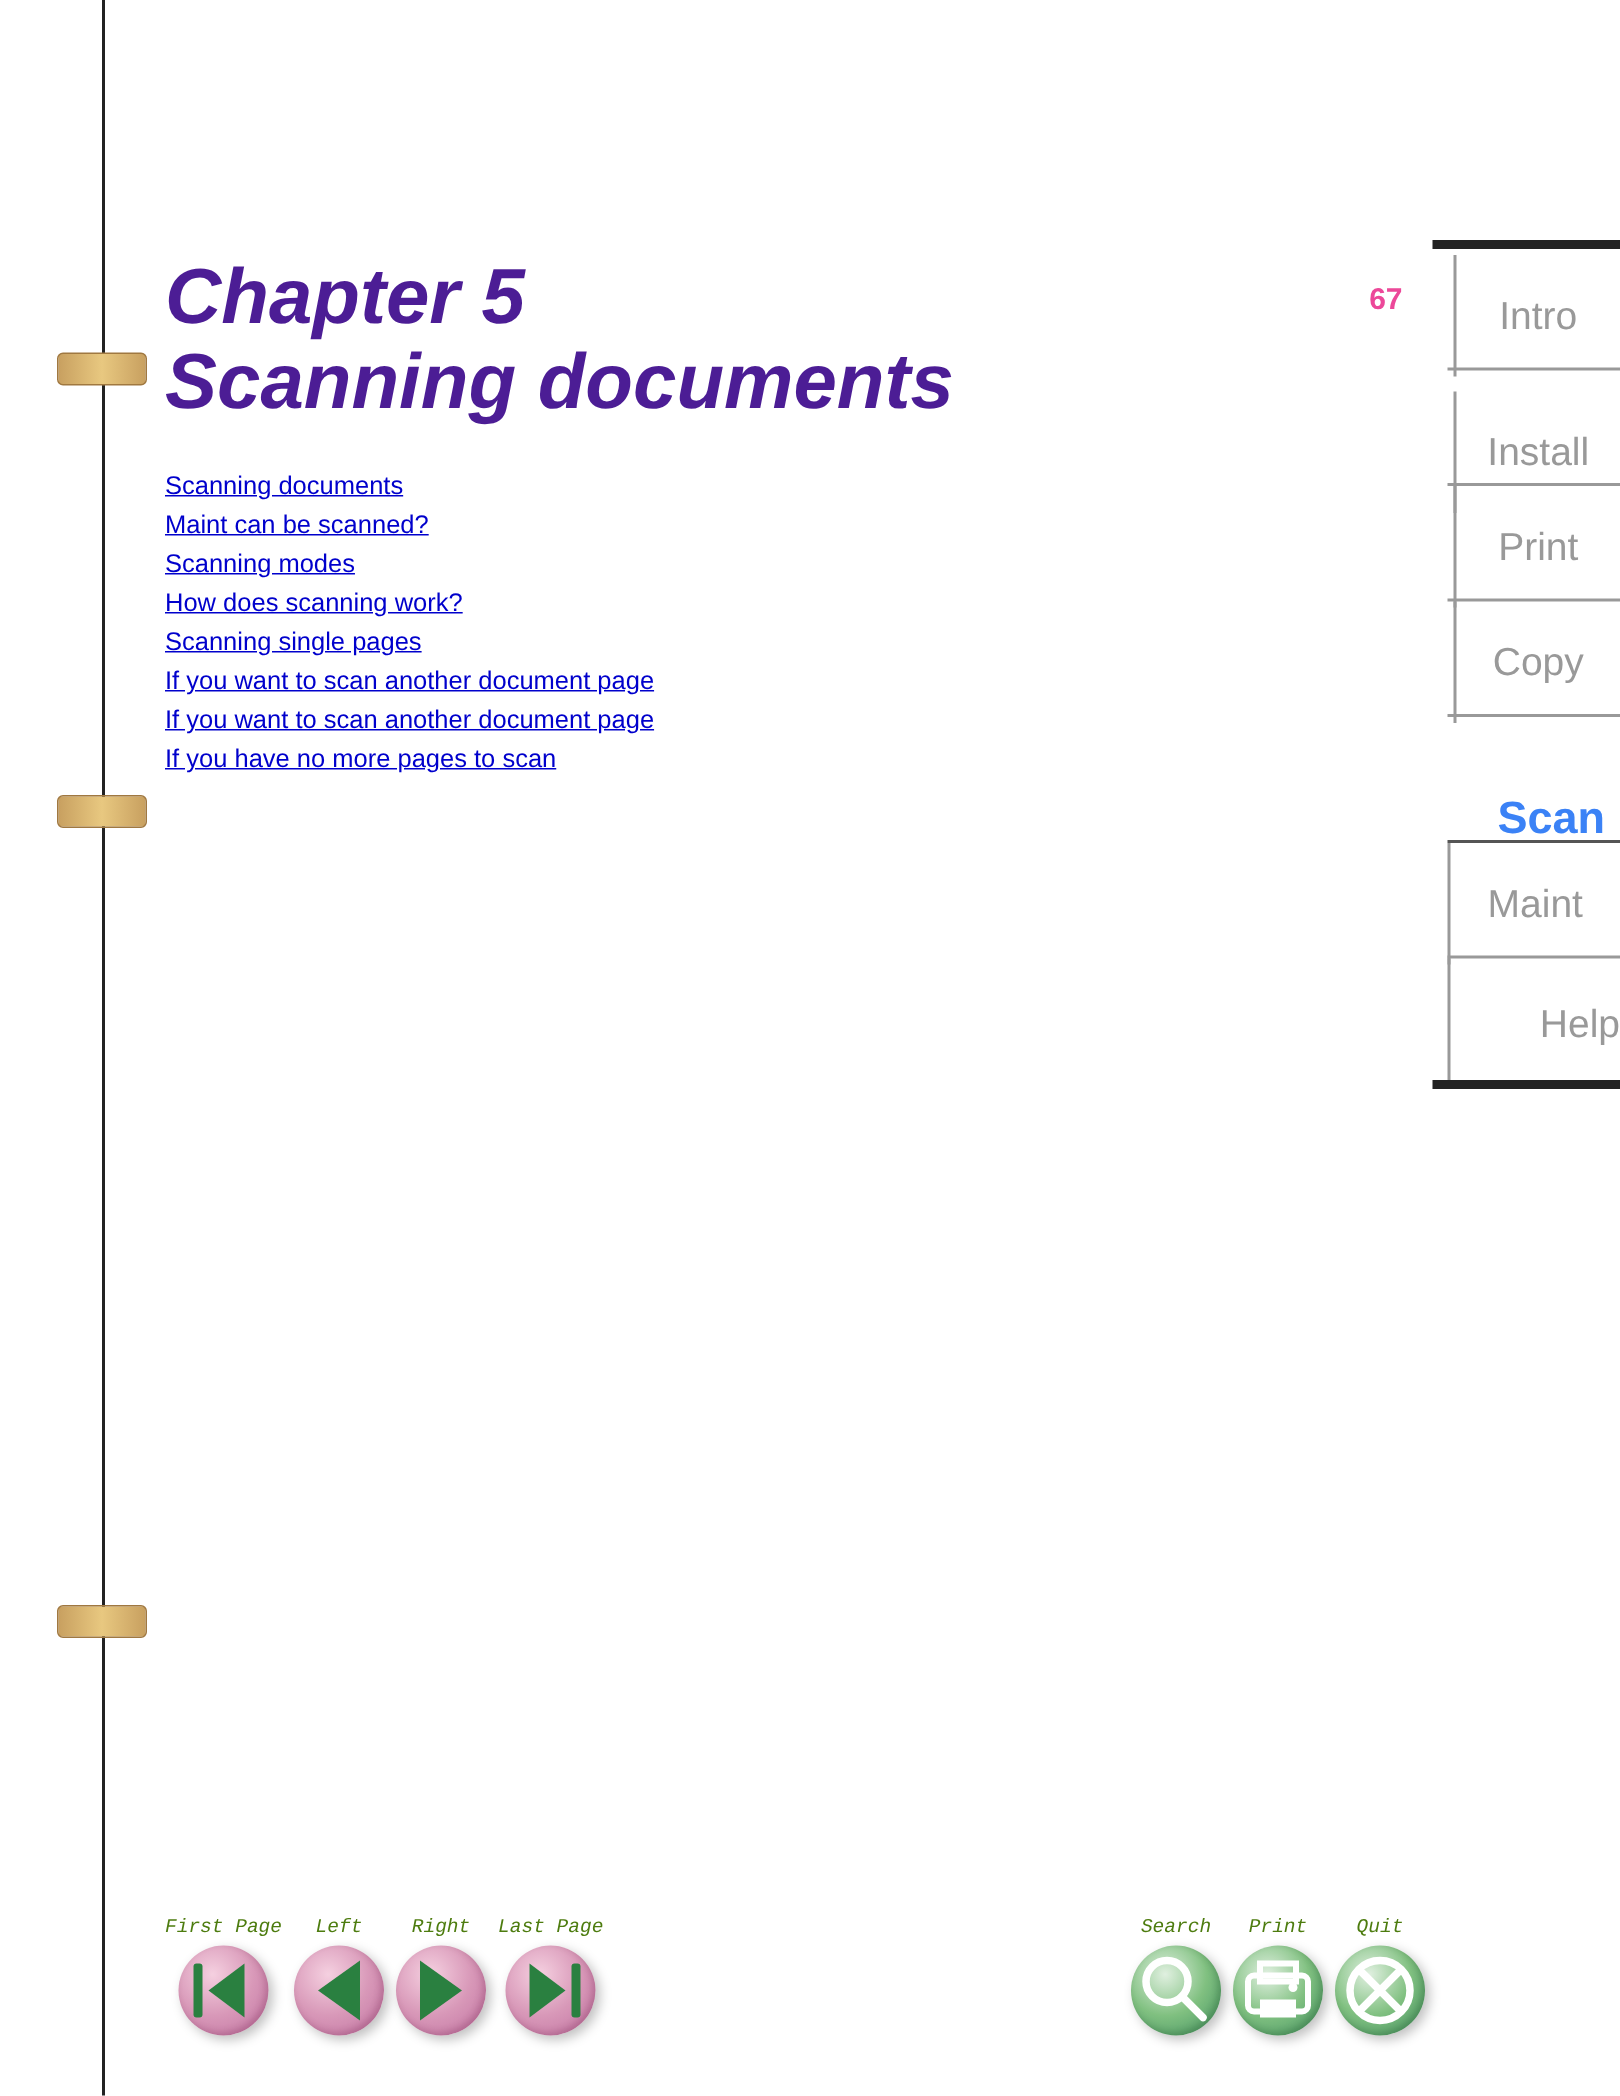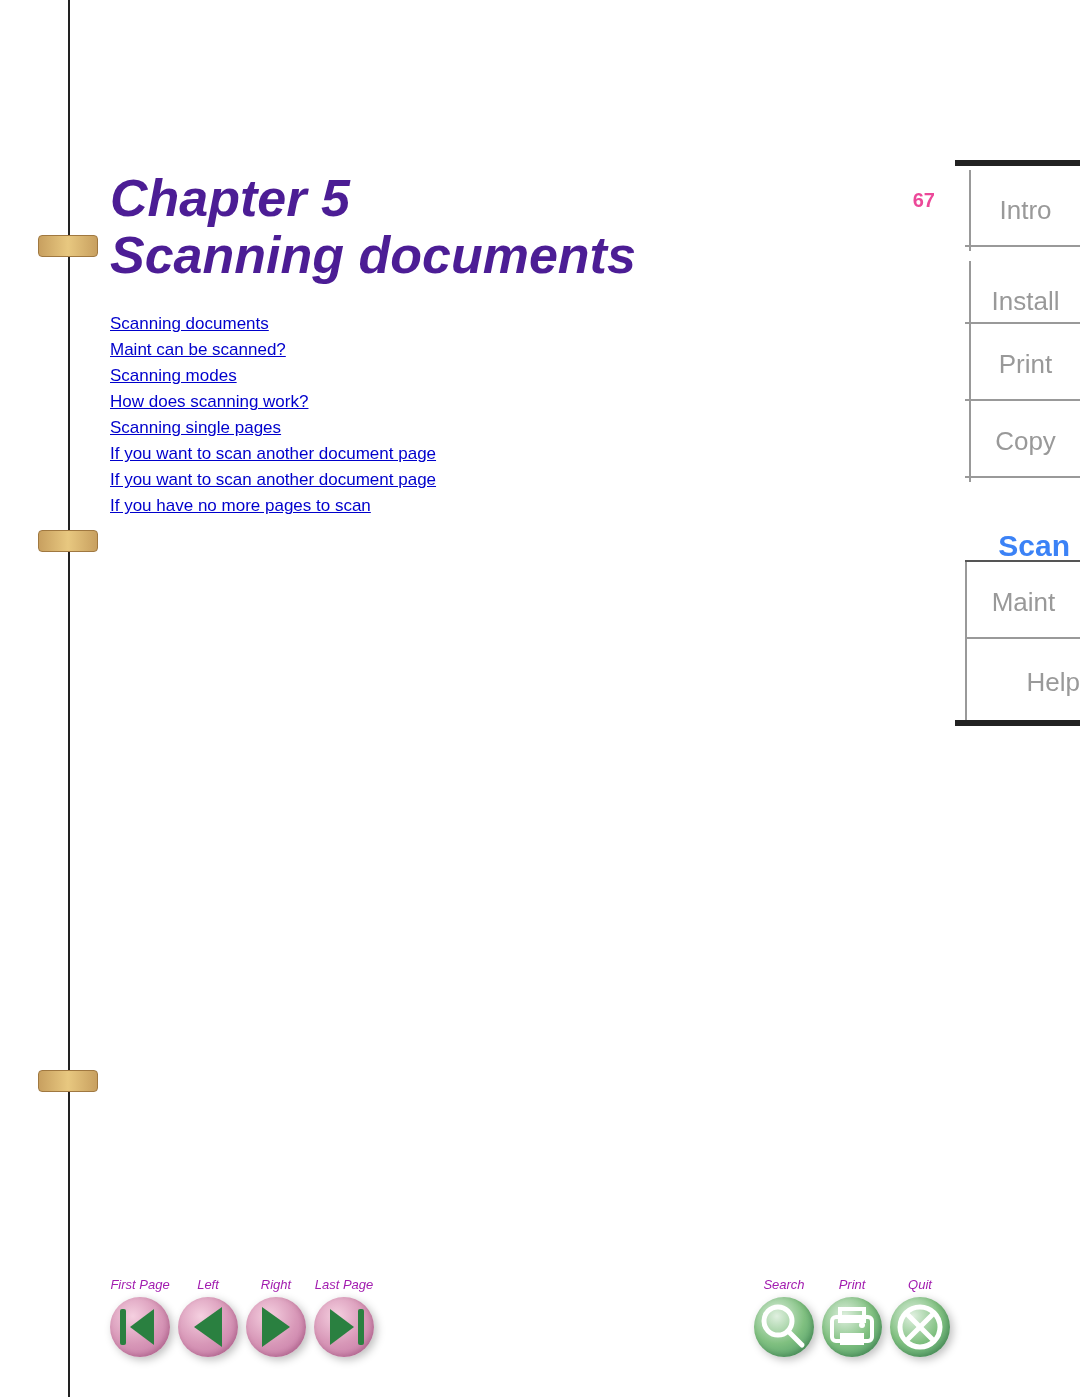--- a/index.html
+++ b/index.html
@@ -90,23 +90,24 @@
 
     .nav-item {
       display: flex;
       flex-direction: column;
       align-items: center;
       gap: 5px;
     }
 
     .nav-item-label {
       font-size: 13px;
-      color: #a21caf;
+      color: #4d7c0f;
       font-style: italic;
       white-space: nowrap;
+      font-family: Liberation Mono, monospace;
     }
 
     .btn-circle {
       width: 60px;
       height: 60px;
       border-radius: 50%;
       background: radial-gradient(circle at 38% 32%, #f5d0e0, #d898b8, #c070a0);
       border: none;
       cursor: pointer;
       display: flex;

